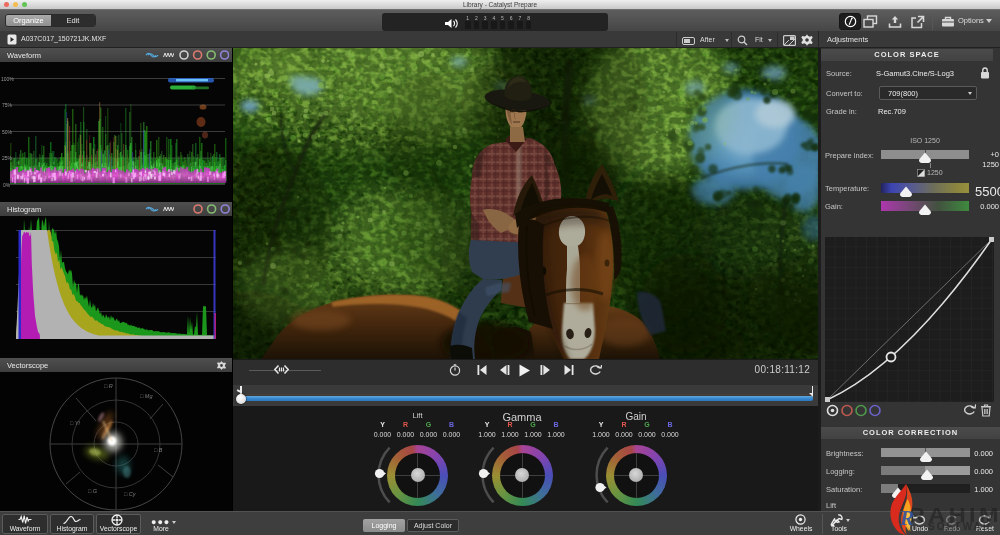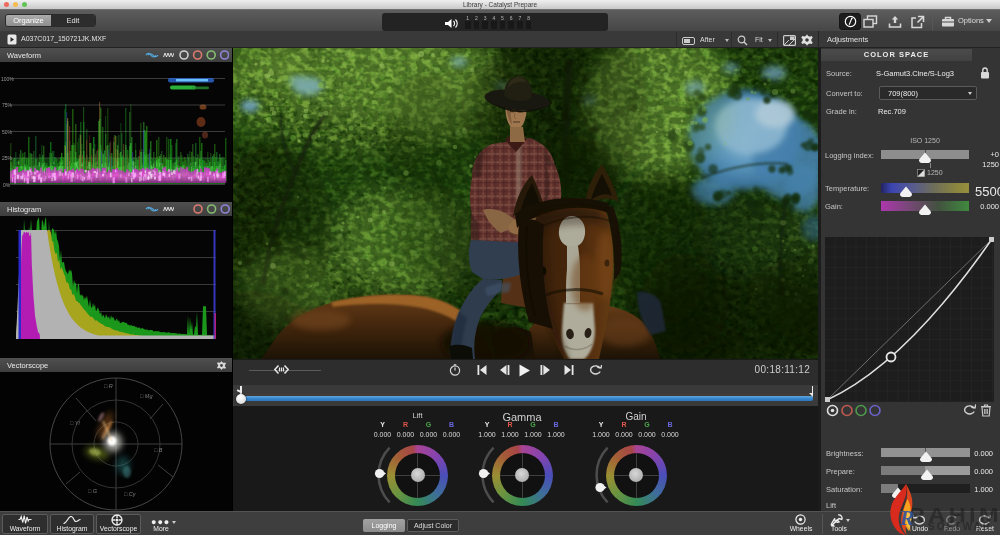--- a/index.html
+++ b/index.html
@@ -1917,36 +1917,36 @@
 <div class="abs" style="left:402.5px;top:46.5px;width:1px;height:45px;background:#3f3f3f"></div>
 <div class="abs" style="left:396.0px;top:62.0px;width:14px;height:14px;border-radius:50%;background:radial-gradient(circle at 45% 40%,#d8d8d8,#9e9e9e)"></div>
 <svg class="abs" style="left:355.0px;top:24.0px" width="50" height="90" viewBox="355.0 24.0 50 90">
         <path d="M374.6 41.6 A39.5 39.5 0 0 0 374.6 96.4" fill="none" stroke="#4d4d4d" stroke-width="2.5"></path>
         <circle cx="367.0" cy="81.5" r="4.6" fill="#f0f0f0"></circle>
         <path d="M370.2 78.9 L373.5 81.5 L370.2 84.1 Z" fill="#f0f0f0"></path>
       </svg>
 </div>
 
 <div class="abs" style="left:818px;top:48px;width:182px;height:463px;background:#343434;border-left:3px solid #1c1c1c"></div>
-<div class="abs sechdr" style="left:821px;top:49px;width:151px">COLOR SPACE</div>
+<div class="abs sechdr" style="left:821px;top:49px;width:172px">COLOR SPACE</div>
 <div class="abs lbl" style="left:826px;top:69px">Source:</div>
 <div class="abs val" style="left:855px;top:69px;width:120px;text-align:center">S-Gamut3.Cine/S-Log3</div>
 <svg class="abs" style="left:980px;top:66.5px" width="10" height="12" viewBox="0 0 10 12">
  <rect x="1" y="5" width="8" height="6.5" rx="1" fill="#d8d8d8"></rect>
  <path d="M2.8 5 V3.2 a2.2 2.2 0 0 1 4.4 0 V5" fill="none" stroke="#d8d8d8" stroke-width="1.4"></path>
 </svg>
 <div class="abs lbl" style="left:826px;top:89px">Convert to:</div>
 <div class="abs" style="left:879px;top:85.5px;width:98px;height:14px;background:#2a2a2a;border:1px solid #5a5a5a;border-radius:2px">
  <div class="abs" style="left:8px;top:2.5px;font-size:7.5px;color:#ececec">709(800)</div>
  <div class="abs" style="left:88px;top:5px;width:0;height:0;border-left:2.5px solid transparent;border-right:2.5px solid transparent;border-top:3.5px solid #ccc"></div>
 </div>
 <div class="abs lbl" style="left:826px;top:107px">Grade in:</div>
 <div class="abs val" style="left:878px;top:107px">Rec.709</div>
 <div class="abs" style="left:881px;top:137px;width:88px;text-align:center;font-size:7px;color:#b8b8b8">ISO 1250</div>
-<div class="abs lbl" style="left:825px;top:151px">Logging index:</div>
+<div class="abs lbl" style="left:825px;top:151px">Prepare index:</div>
 <div class="abs" style="left:881px;top:150px;width:88px;height:9px;background:#8e8e8e"></div>
 <div class="abs" style="left:924.5px;top:150px;width:1px;height:9px;background:#4a4a4a"></div>
 <svg class="abs" style="left:918px;top:151.5px" width="14" height="12" viewBox="0 0 14 12">
  <path d="M7 0.5 L12.5 7 a2.5 2.5 0 0 1 -2 4 h-7 a2.5 2.5 0 0 1 -2 -4 Z" fill="#f2f2f2"></path>
 </svg>
 <div class="abs" style="left:975px;top:150px;width:24px;font-size:7.5px;color:#e8e8e8;text-align:right">+0</div>
 <div class="abs" style="left:975px;top:160px;width:24px;font-size:7.5px;color:#e8e8e8;text-align:right">1250</div>
 <div class="abs" style="left:929.5px;top:163px;width:1px;height:5px;background:#888"></div>
 <svg class="abs" style="left:917px;top:169px" width="8" height="8" viewBox="0 0 8 8">
  <rect x="0.5" y="0.5" width="7" height="7" fill="#222" stroke="#888" stroke-width="0.8"></rect>
@@ -1988,28 +1988,29 @@
  <circle cx="49" cy="6.5" r="5" fill="none" stroke="#6a62c8" stroke-width="1.6"></circle>
 </svg>
 <svg class="abs" style="left:963px;top:404px" width="13" height="13" viewBox="0 0 13 11">
  <path d="M11 3 A 5 4 0 1 0 11.2 6.5" fill="none" stroke="#d0d0d0" stroke-width="1.4"></path>
  <path d="M8.2 2.8 H12 V-0.8" fill="none" stroke="#d0d0d0" stroke-width="1.4" transform="rotate(12 11 3)"></path>
 </svg>
 <svg class="abs" style="left:980px;top:403px" width="12" height="14" viewBox="0 0 12 14">
  <path d="M2 4 H10 L9.2 13 H2.8 Z M1 3.5 H11 M4.5 3.5 V2 H7.5 V3.5" fill="none" stroke="#c8c8c8" stroke-width="1.2"></path>
  <path d="M4.6 6 V11 M6 6 V11 M7.4 6 V11" stroke="#c8c8c8" stroke-width="0.9"></path>
 </svg>
+<div class="abs sechdr" style="left:821px;top:427px;width:179px">COLOR CORRECTION</div>
 <div class="abs lbl" style="left:826px;top:449px">Brightness:</div>
 <div class="abs" style="left:881px;top:447.5px;width:89px;height:9px;background:#939393"></div>
 <div class="abs" style="left:925px;top:447.5px;width:1px;height:9px;background:#555"></div>
 <svg class="abs" style="left:918.5px;top:451px" width="14" height="12" viewBox="0 0 14 12">
  <path d="M7 0.5 L12.5 7 a2.5 2.5 0 0 1 -2 4 h-7 a2.5 2.5 0 0 1 -2 -4 Z" fill="#f2f2f2"></path>
 </svg>
 <div class="abs" style="left:969px;top:449px;width:24px;font-size:7.5px;color:#e8e8e8;text-align:right">0.000</div>
-<div class="abs lbl" style="left:826px;top:467px">Prepare:</div>
+<div class="abs lbl" style="left:826px;top:467px">Logging:</div>
 <div class="abs" style="left:881px;top:465.5px;width:89px;height:9px;background:linear-gradient(90deg,#7b7b7b 50%,#9b9b9b 50%)"></div>
 <svg class="abs" style="left:919.5px;top:469px" width="14" height="12" viewBox="0 0 14 12">
  <path d="M7 0.5 L12.5 7 a2.5 2.5 0 0 1 -2 4 h-7 a2.5 2.5 0 0 1 -2 -4 Z" fill="#f2f2f2"></path>
 </svg>
 <div class="abs" style="left:969px;top:467px;width:24px;font-size:7.5px;color:#e8e8e8;text-align:right">0.000</div>
 <div class="abs lbl" style="left:826px;top:485px">Saturation:</div>
 <div class="abs" style="left:881px;top:483.5px;width:89px;height:9px;background:#1f1f1f"></div>
 <div class="abs" style="left:881px;top:483.5px;width:17px;height:9px;background:#7d7d7d"></div>
 <svg class="abs" style="left:891px;top:487px" width="14" height="12" viewBox="0 0 14 12">
  <path d="M7 0.5 L12.5 7 a2.5 2.5 0 0 1 -2 4 h-7 a2.5 2.5 0 0 1 -2 -4 Z" fill="#f2f2f2"></path>

